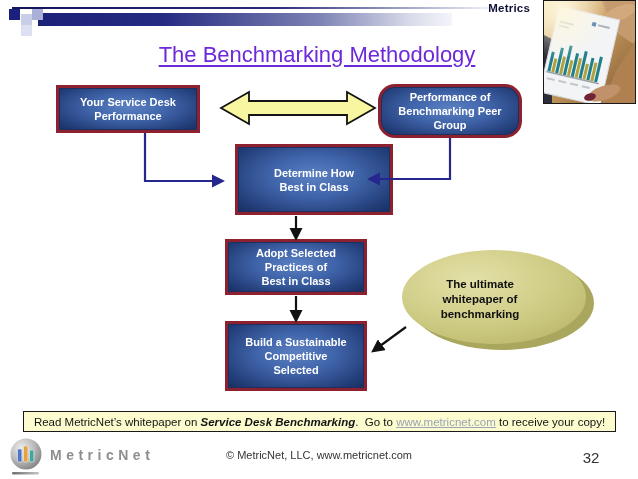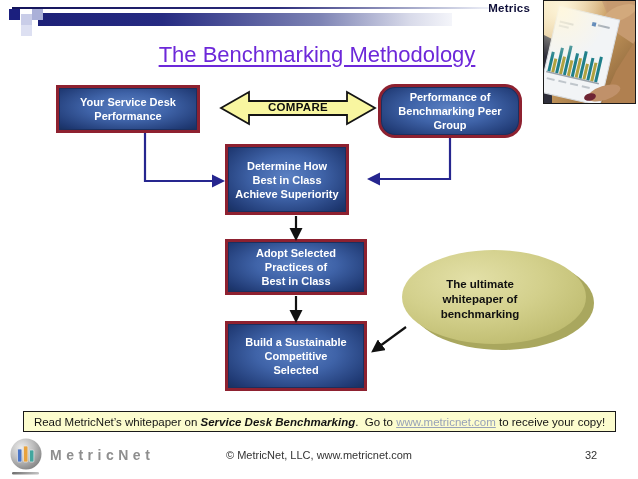--- a/index.html
+++ b/index.html
@@ -38,21 +38,21 @@
   
   .fbox {
     position:absolute; border:3px solid #8e2130; color:#ffffff;
     font-weight:bold; font-size:11px; line-height:14px; text-align:center;
     display:flex; flex-direction:column; justify-content:center; align-items:center;
     background:radial-gradient(ellipse at 50% 45%, #5b80c2 0%, #3f63a8 42%, #203a74 85%, #172f5d 100%);
     box-shadow:inset 0 0 0 1px #1c2f5e;
   }
   .box-left      { left:56px;  top:85px;  width:144px; height:48px; }
   .box-right     { left:378px; top:84px;  width:144px; height:54px;border-radius:17px; }
-  .box-determine { left:225px; top:144px; width:124px; height:71px;text-align:right; }
+  .box-determine { left:235px; top:144px; width:158px; height:71px;text-align:right; }
   .box-adopt     { left:225px; top:239px; width:142px; height:56px; }
   .box-build     { left:225px; top:321px; width:142px; height:70px; }
   .compare-svg { position:absolute; left:219px; top:88px; z-index:3; }
   .compare-label {
     position:absolute; left:219px; top:101px; width:158px; text-align:center;
     font-size:11.5px; font-weight:bold; color:#0d0d0d; z-index:4; letter-spacing:0.3px;
   }
   .oval-svg { position:absolute; left:392px; top:246px; z-index:2; }
   .oval-text {
     position:absolute; left:400px; top:277px; width:160px; text-align:center;
@@ -74,21 +74,21 @@
   .logo-word {
     position:absolute; left:50px; top:447px; font-size:14px; color:#8e8e8e;
     letter-spacing:4.5px; font-weight:700;
   }
   .copyright {
     position:absolute; left:139px; top:449px; width:360px; text-align:center;
     font-size:11px; color:#333333;
   }
   .pagenum {
     position:absolute; left:578px; top:449px; width:26px; text-align:center;
-    font-size:11px; color:#333333;
+    font-size:15px; color:#333333;
   }
 </style>
 </head>
 <body>
 
 <div id="slide">
 
   <div class="sq sq1"></div>
   <div class="sq sq2"></div>
   <div class="sq sq3"></div>
@@ -157,39 +157,37 @@
 
   <div class="fbox box-right">
     <div>Performance of</div>
     <div>Benchmarking Peer</div>
     <div>Group</div>
   </div>
 
   <div class="fbox box-determine">
     <div>Determine How</div>
     <div>Best in Class</div>
-    <div>Achieve Superiority</div>
   </div>
 
   <div class="fbox box-adopt">
     <div>Adopt Selected</div>
     <div>Practices of</div>
     <div>Best in Class</div>
   </div>
 
   <div class="fbox box-build">
     <div>Build a Sustainable</div>
     <div>Competitive</div>
     <div>Selected</div>
   </div>
 
   <svg class="compare-svg" width="158" height="40" viewBox="0 0 158 40">
     <polygon points="2,20 30,4 30,13 128,13 128,4 156,20 128,36 128,27 30,27 30,36" fill="#f8f6a0" stroke="#141414" stroke-width="1.8" stroke-linejoin="miter"></polygon>
   </svg>
-  <div class="compare-label">COMPARE</div>
 
   <svg class="oval-svg" width="204" height="110" viewBox="0 0 204 110">
     <defs>
       <radialGradient id="ovg" cx="0.38" cy="0.32" r="0.85">
         <stop offset="0" stop-color="#e3e0a8"></stop>
           <stop offset="0.45" stop-color="#d3d08c"></stop>
         <stop offset="0.8" stop-color="#c2bf74"></stop>
           <stop offset="1" stop-color="#b5b264"></stop>
       </radialGradient>
     </defs>

